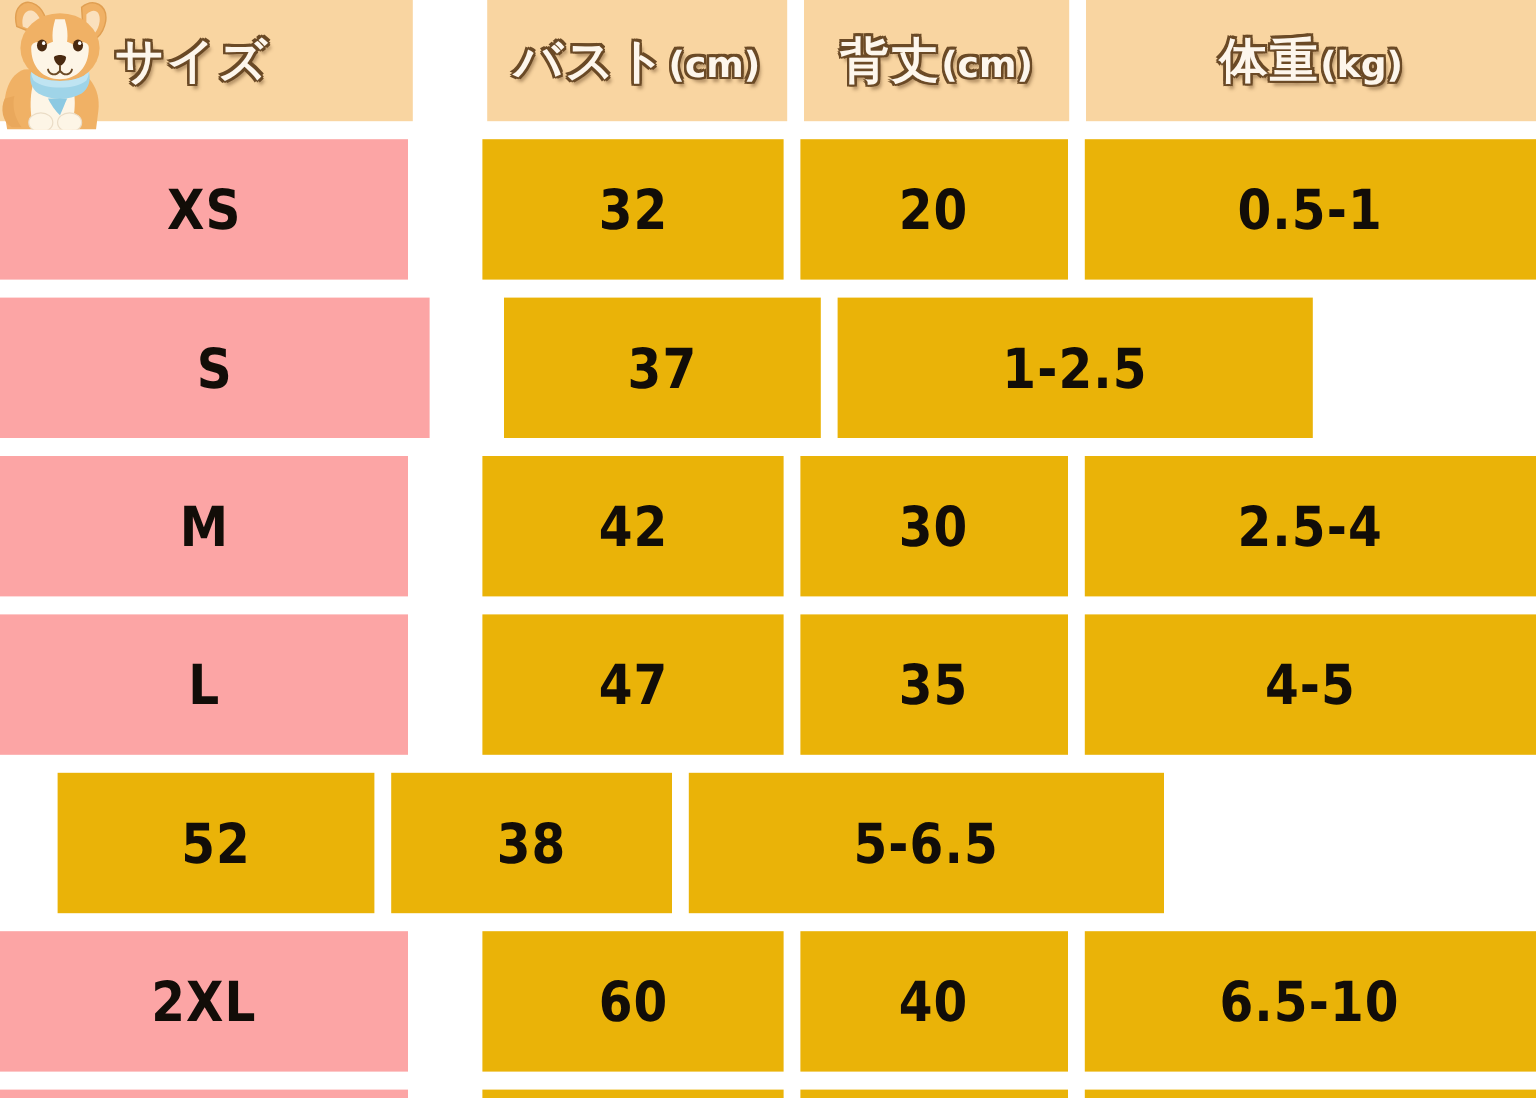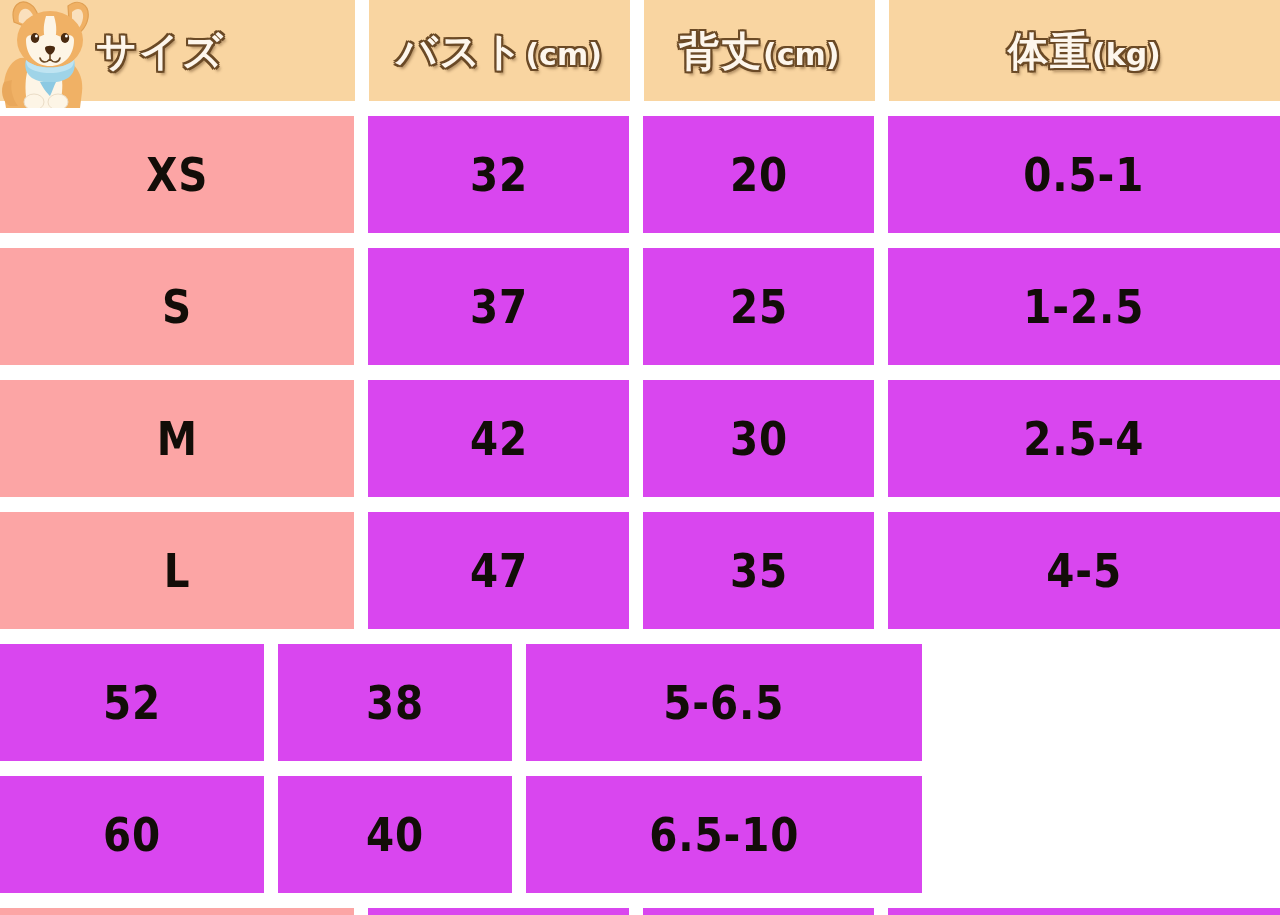--- a/index.html
+++ b/index.html
@@ -48,21 +48,21 @@
   .cell {
     display: flex;
     align-items: center;
     justify-content: center;
     position: relative;
     box-sizing: border-box;
   }
 
   
   .col-0 { width: 358px; }
-  .col-1 { width: 264px; }
+  .col-1 { width: 264px; margin-left: 48px; }
   .col-2 { width: 234px; }
   .col-3 { width: 396px; text-align: right; }
 
   
   .header-row .cell {
     background: #f9d5a1;
   }
   .header-row .col-0 {
     background: #f9d5a1;
   }
@@ -97,21 +97,21 @@
     padding-left: 96px;
   }
 
   
   .data-row .col-0 {
     background: #fca5a5;
   }
   .data-row .col-1,
   .data-row .col-2,
   .data-row .col-3 {
-    background: #d946ef;
+    background: #eab308;
   }
 
   .cell-value {
     font-family: "DejaVu Sans", sans-serif;
     font-size: 46px;
     font-weight: 700;
     color: #120d08;
     letter-spacing: 1px;
     line-height: 1;
     white-space: nowrap;
@@ -211,23 +211,20 @@
         </div>
     </div>
 
     <div class="table-row data-row">
       <div class="cell col-0">
           <span class="cell-value">S</span>
         </div>
       <div class="cell col-1">
           <span class="cell-value">37</span>
         </div>
-      <div class="cell col-2">
-          <span class="cell-value">25</span>
-        </div>
       <div class="cell col-3">
           <span class="cell-value">1-2.5</span>
         </div>
     </div>
 
     <div class="table-row data-row">
       <div class="cell col-0">
           <span class="cell-value">M</span>
         </div>
       <div class="cell col-1">
@@ -262,20 +259,23 @@
         </div>
       <div class="cell col-2">
           <span class="cell-value">38</span>
         </div>
       <div class="cell col-3">
           <span class="cell-value">5-6.5</span>
         </div>
     </div>
 
     <div class="table-row data-row">
+      <div class="cell col-0">
+          <span class="cell-value">2XL</span>
+        </div>
       <div class="cell col-1">
           <span class="cell-value">60</span>
         </div>
       <div class="cell col-2">
           <span class="cell-value">40</span>
         </div>
       <div class="cell col-3">
           <span class="cell-value">6.5-10</span>
         </div>
     </div>

